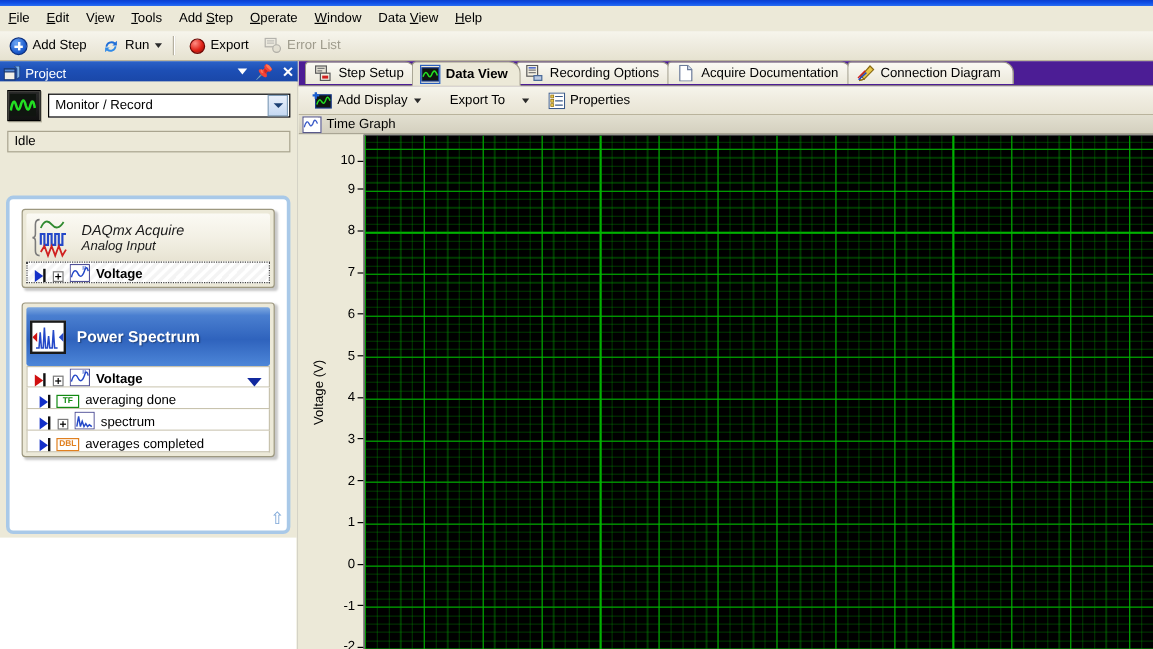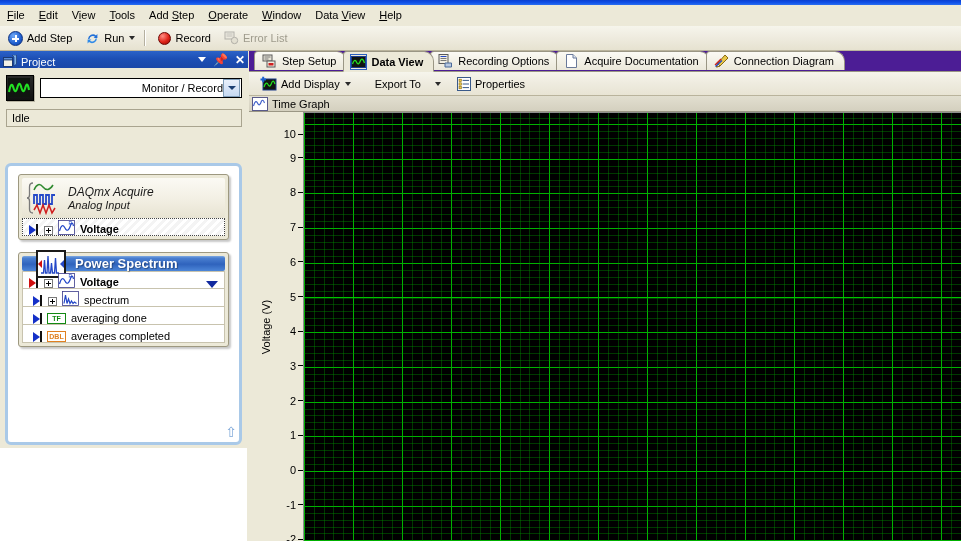--- a/index.html
+++ b/index.html
@@ -111,21 +111,21 @@
     width: 26px; height: 24px; margin-left: 6px; margin-right: 6px;
     background: linear-gradient(to bottom,#2a2a2a,#111); border: 1px solid #000;
     position: relative; box-shadow: 1px 1px 0 #b8b4a2;
   }
   .pp-app-icon svg { position:absolute; left:1px; top:2px; }
   .pp-combo {
     flex: 1; height: 20px; margin-right: 6px;
     background: #fff; border: 1px solid #000;
     display: flex; align-items: center; box-sizing: border-box;
   }
-  .pp-combo-text { flex: 1; padding-left: 5px; font-size: 11px; text-align: right; }
+  .pp-combo-text { flex: 1; padding-left: 5px; font-size: 11px; }
   .pp-combo-btn {
     width: 17px; height: 18px; margin: 0 1px 0 0;
     background: linear-gradient(to bottom,#e9f0fb,#c6d9f2);
     border: 1px solid #7f9db9; box-sizing: border-box;
     display:flex; align-items:center; justify-content:center;
   }
   .pp-combo-arrow { width:0;height:0;border-left:4px solid transparent;border-right:4px solid transparent;border-top:4px solid #1b3f73; }
 
   .pp-status {
     position: absolute; left: 6px; top: 41px; width: 236px; height: 18px;
@@ -188,21 +188,21 @@
   .expander:after  { content:""; position:absolute; left:3px; top:1px; width:1px; height:5px; background:#000; }
   .term-icon { width: 17px; height: 15px; margin-left: 5px; flex: none; position: relative; }
   .term-label { margin-left: 5px; font-size: 11px; }
   .term-label.bold { font-weight: bold; }
   .row-caret {
     margin-left: auto; margin-right: 6px; width:0;height:0;
     border-left:6px solid transparent;border-right:6px solid transparent;border-top:7px solid #11299e;
   }
 
   .ps-head {
-    display: flex; align-items: center; height: 15px; padding-left: 12px;
+    display: flex; align-items: center; height: 49px; padding-left: 1px;
     background: linear-gradient(to bottom,#7fa9e0 0%, #4a7fd0 14%, #2f63bd 55%, #4d86d8 100%);
     border-radius: 2px;
     text-align: right;
   }
   .ps-head-icon {
     width: 30px; height: 28px; margin-left: 2px; flex: none;
     background: #fff; border: 2px solid #1a1a1a; position: relative; box-sizing: border-box;
   }
   .ps-title { color: #fff; font-weight: bold; font-size: 13px; margin-left: 9px; text-shadow: 1px 1px 1px rgba(0,0,0,.35); }
 
@@ -330,21 +330,21 @@
         </svg>
       </span>
       <span class="tb-label">Run</span>
       <span class="tb-caret"></span>
     </div>
     <div class="tb-sep"></div>
     <div class="tb-btn">
       <span class="ico ico-record">
           <i></i>
         </span>
-      <span class="tb-label">Record</span>
+      <span class="tb-label">Export</span>
     </div>
     <div class="tb-btn disabled">
       <span class="ico ico-errlist">
         <svg width="15" height="14" viewBox="0 0 15 14">
           <rect x="1" y="1" width="9" height="7" fill="#e8e6dc" stroke="#6a6a6a"></rect>
           <line x1="2.5" y1="3" x2="8.5" y2="3" stroke="#8a8a8a"></line>
           <line x1="2.5" y1="5" x2="8.5" y2="5" stroke="#8a8a8a"></line>
           <circle cx="10.5" cy="9.5" r="3.2" fill="#d9d6c8" stroke="#6a6a6a"></circle>
         </svg>
       </span>
@@ -449,35 +449,35 @@
                   <text x="10.5" y="5" font-size="5" fill="#2448c8" font-family="'Liberation Sans',sans-serif">R</text>
                 </svg>
               </span>
               <span class="term-label bold">Voltage</span>
               <span class="row-caret"></span>
             </div>
 
             <div class="term-row">
               <span class="tri tri-out" style="margin-left:7px"></span>
               <span class="tri-bar"></span>
+              <span class="badge badge-tf">TF</span>
+              <span class="term-label">averaging done</span>
+            </div>
+
+            <div class="term-row">
+              <span class="tri tri-out" style="margin-left:7px"></span>
+              <span class="tri-bar"></span>
               <span class="expander"></span>
               <span class="term-icon">
                 <svg width="17" height="15" viewBox="0 0 17 15">
                   <rect x="0.5" y="0.5" width="16" height="14" fill="#fff" stroke="#3a3a8a" stroke-width="0.8"></rect>
                   <path d="M2 12.5 L3.5 4 L5 12.5 L6.5 8 L8 12.5 L9.5 10 L11 12.5 L12.5 11 L14.5 12.5" fill="none" stroke="#2448c8" stroke-width="1.2"></path>
                 </svg>
               </span>
               <span class="term-label">spectrum</span>
-            </div>
-
-            <div class="term-row">
-              <span class="tri tri-out" style="margin-left:7px"></span>
-              <span class="tri-bar"></span>
-              <span class="badge badge-tf">TF</span>
-              <span class="term-label">averaging done</span>
             </div>
 
             <div class="term-row">
               <span class="tri tri-out" style="margin-left:7px"></span>
               <span class="tri-bar"></span>
               <span class="badge badge-dbl">DBL</span>
               <span class="term-label">averages completed</span>
             </div>
           </div>
 

